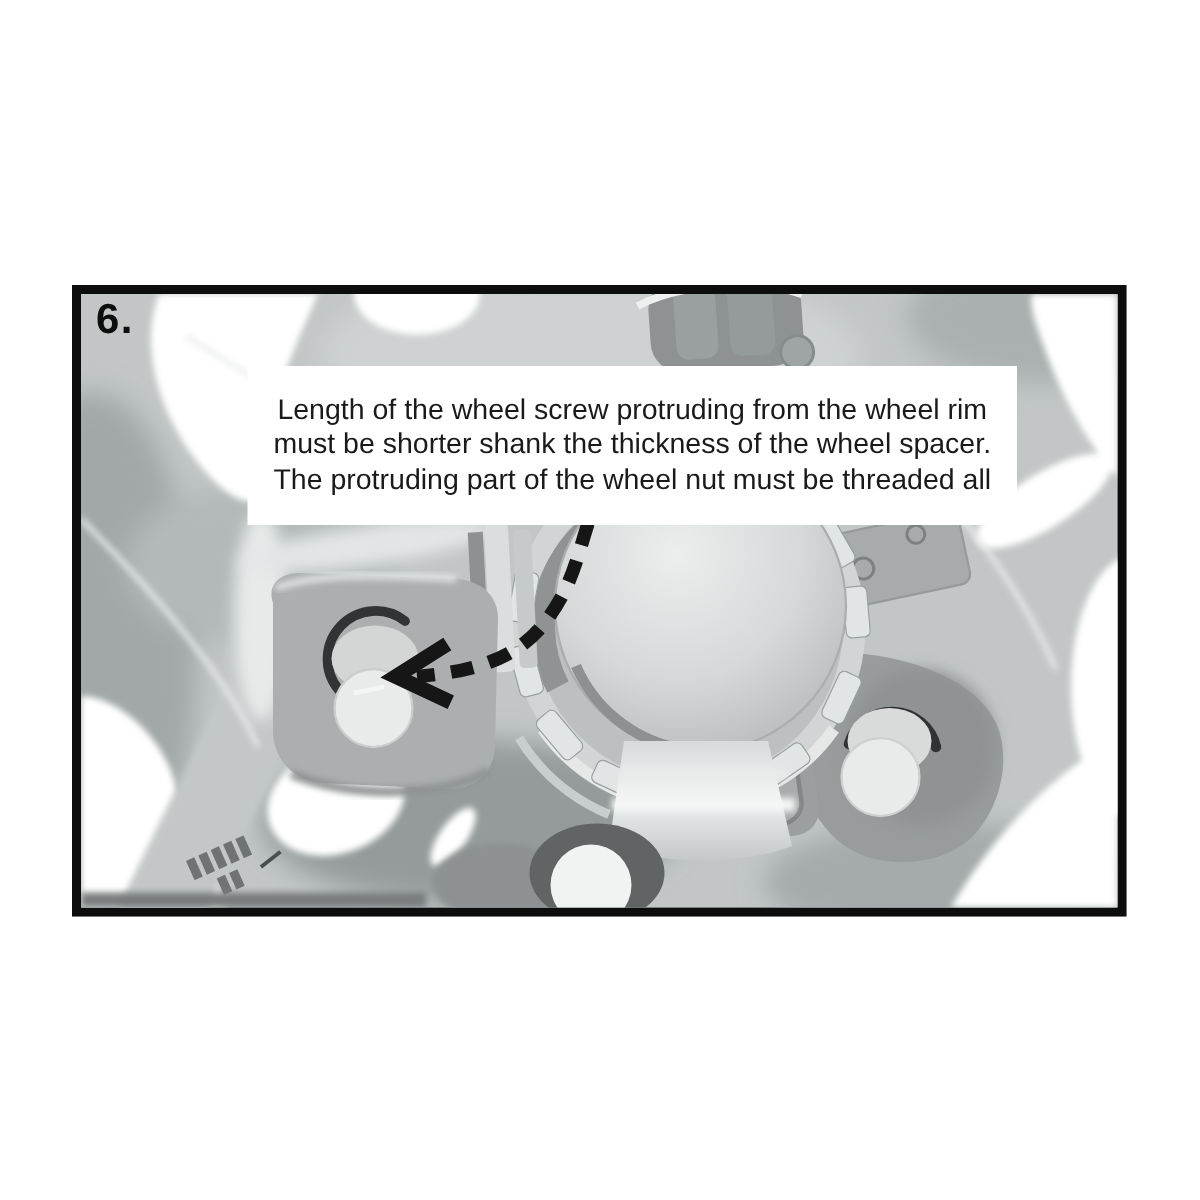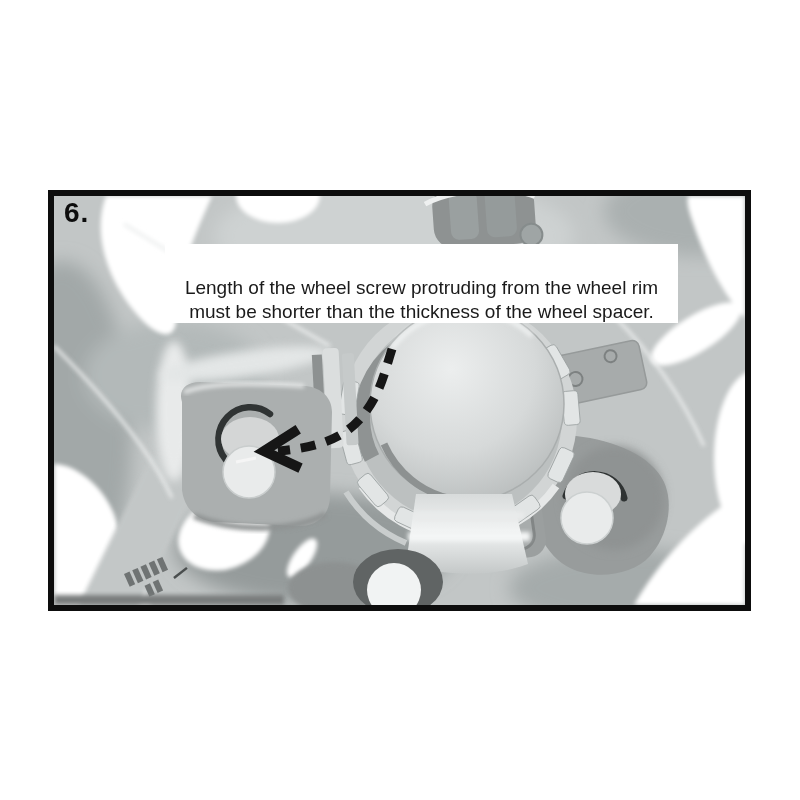--- a/index.html
+++ b/index.html
@@ -3,23 +3,23 @@
 <meta charset="utf-8">
 <style>
   html,body{margin:0;padding:0;background:#ffffff;}
   #canvas{position:relative;width:800px;height:800px;background:#ffffff;overflow:hidden;
           font-family:"Liberation Sans", sans-serif;}
   #figure-frame{position:absolute;left:48px;top:190px;width:703px;height:421px;
                 border:6px solid #0d0d0d;box-sizing:border-box;background:#c2c6c6;}
   #photo-svg{position:absolute;left:0;top:0;display:block;}
   #step-number{position:absolute;left:10px;top:1px;font-size:28px;font-weight:bold;
                color:#0d0d0d;letter-spacing:1px;z-index:3;}
-  #instruction-callout{position:absolute;left:111px;top:48px;width:513px;height:79px;
+  #instruction-callout{position:absolute;left:111px;top:48px;width:513px;height:106px;
                background:#ffffff;z-index:2;display:flex;flex-direction:column;
-               justify-content:flex-end;align-items:center;}
+               justify-content:center;align-items:center;}
   .callout-line{white-space:nowrap;font-size:19px;line-height:23.5px;color:#1a1a1a;
                text-align:center;}
 </style>
 </head>
 <body>
 
 <div id="canvas">
   <div id="figure-frame">
 
     <svg id="photo-svg" width="691" height="409" viewBox="0 0 691 409">
@@ -180,17 +180,18 @@
       <g stroke="#161616" fill="none">
         <path d="M 338 153 C 330 178 326 200 305 224 C 286 245 258 252 224 255" stroke-width="9" stroke-dasharray="15 11"></path>
         <path d="M 240 236 L 210 255 L 242 270" stroke-width="10" stroke-linecap="square"></path>
       </g>
     </svg>
 
     <span id="step-number">6.</span>
 
     <div id="instruction-callout">
       <div class="callout-line">Length of the wheel screw protruding from the wheel rim</div>
-      <div class="callout-line">must be shorter than the thickness of the wheel spacer.</div>
+      <div class="callout-line">must be shorter shank the thickness of the wheel spacer.</div>
+      <div class="callout-line">The protruding part of the wheel nut must be threaded all</div>
     </div>
 
   </div>
 </div>
 
 </body></html>

